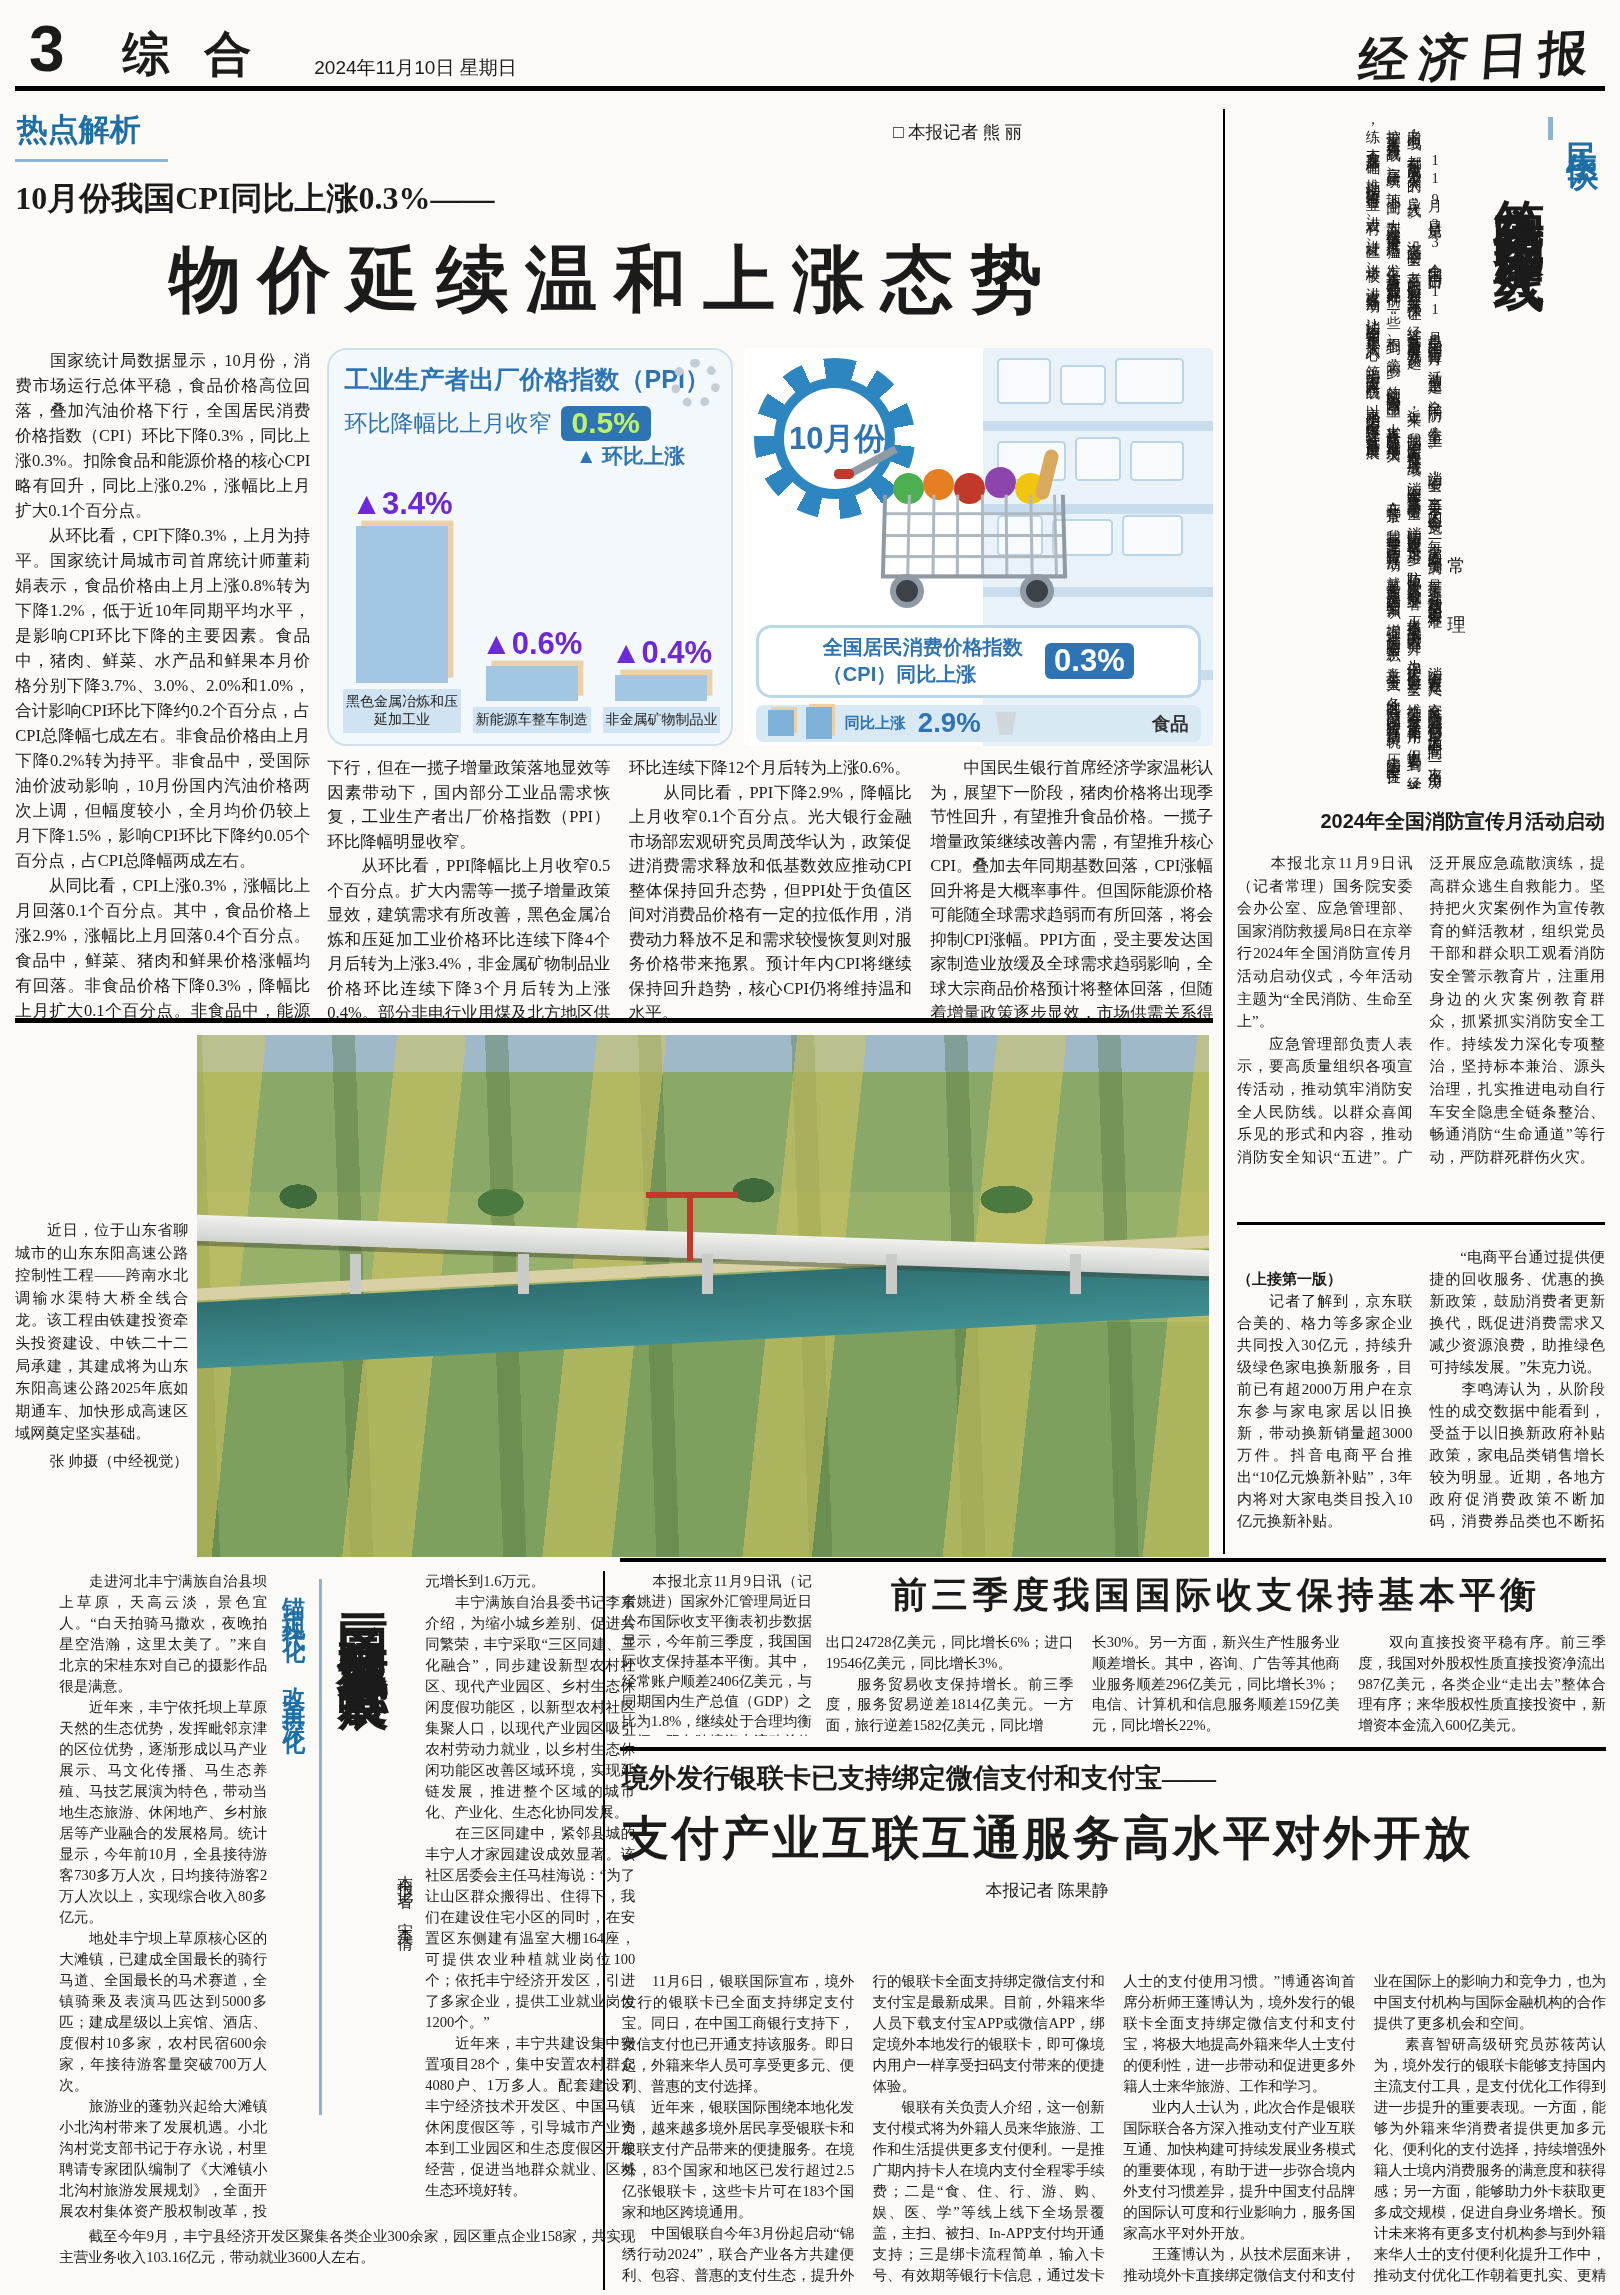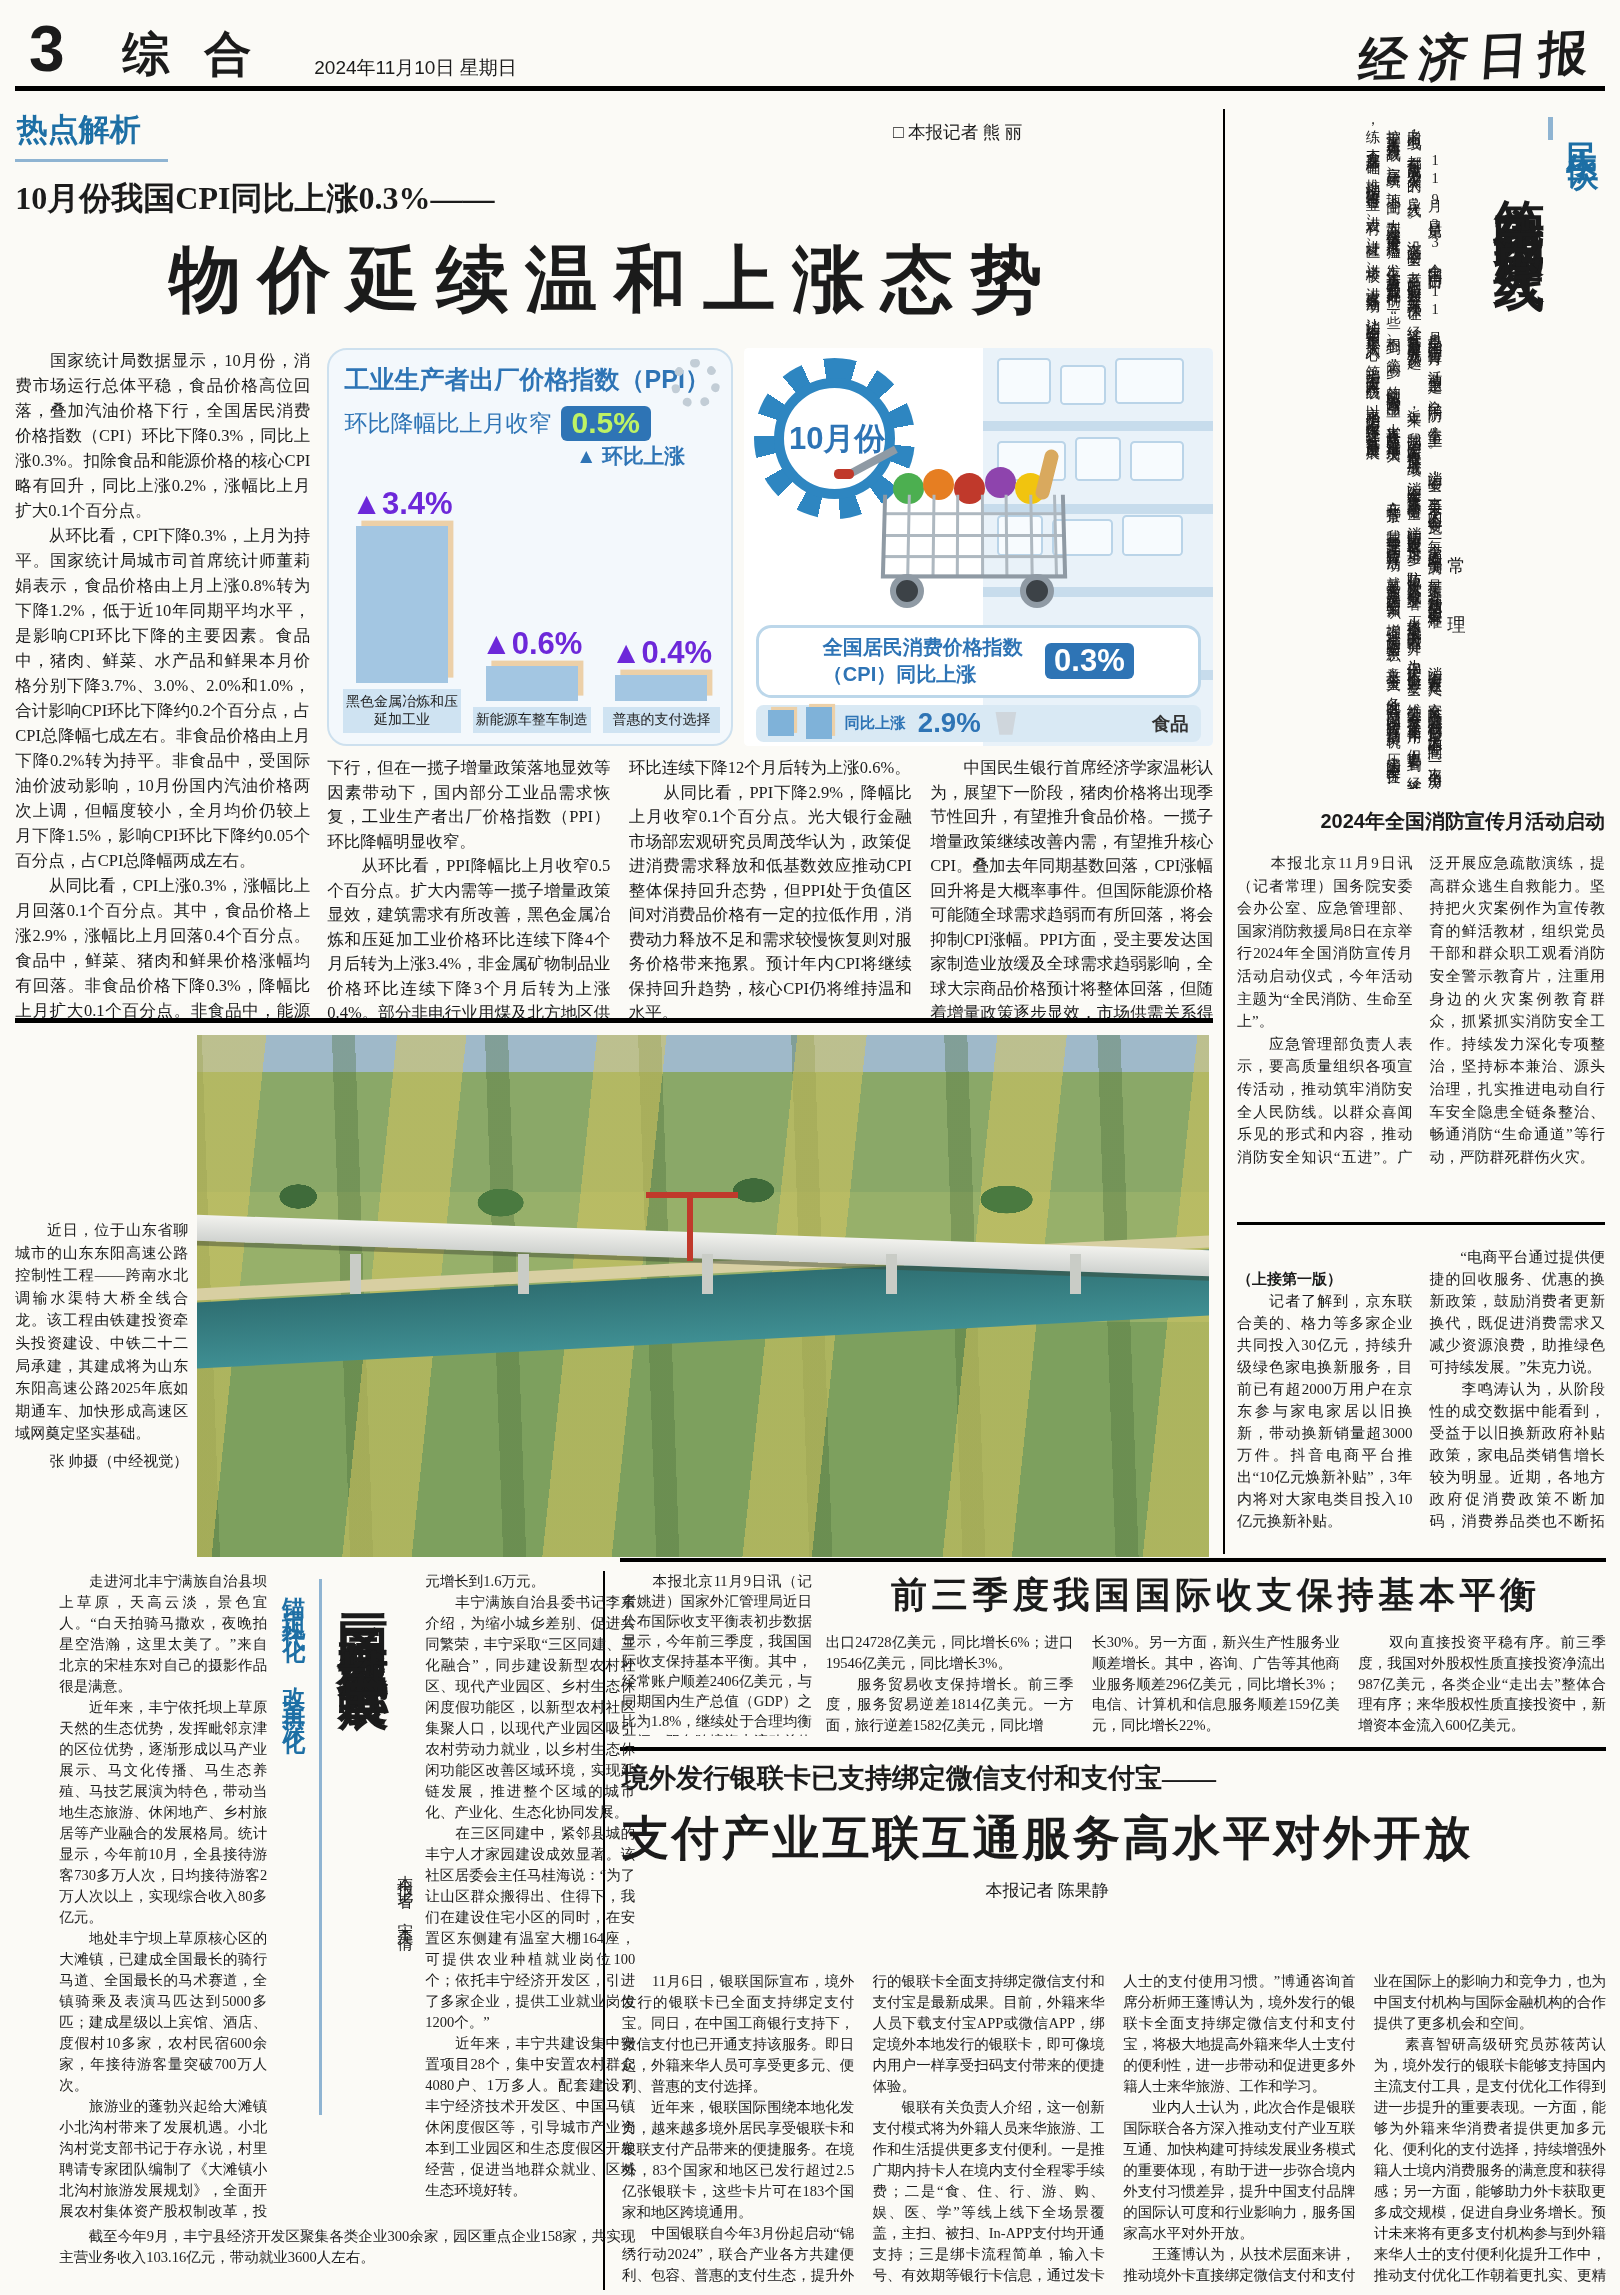--- a/index.html
+++ b/index.html
@@ -185,21 +185,21 @@
                 <div class="barlabel">黑色金属冶炼和压延加工业</div>
               </div>
               <div class="bargroup">
                 <div class="barval">▲0.6%</div>
                 <div class="bar bar2"></div>
                 <div class="barlabel">新能源车整车制造</div>
               </div>
               <div class="bargroup">
                 <div class="barval">▲0.4%</div>
                 <div class="bar bar3"></div>
-                <div class="barlabel">普惠的支付选择</div>
+                <div class="barlabel">非金属矿物制品业</div>
               </div>
             </div>
           </div>
 
           <div class="cart-card">
             <div class="shelves">
               <div class="shelf-item" style="left:13.8px;top:10.7px;width:54px;height:46px"></div>
               <div class="shelf-item" style="left:77px;top:17px;width:46px;height:40px"></div>
               <div class="shelf-item" style="left:132px;top:10.7px;width:69px;height:46px"></div>
               <div class="shelf-item" style="left:13.8px;top:93px;width:69px;height:40px"></div>

